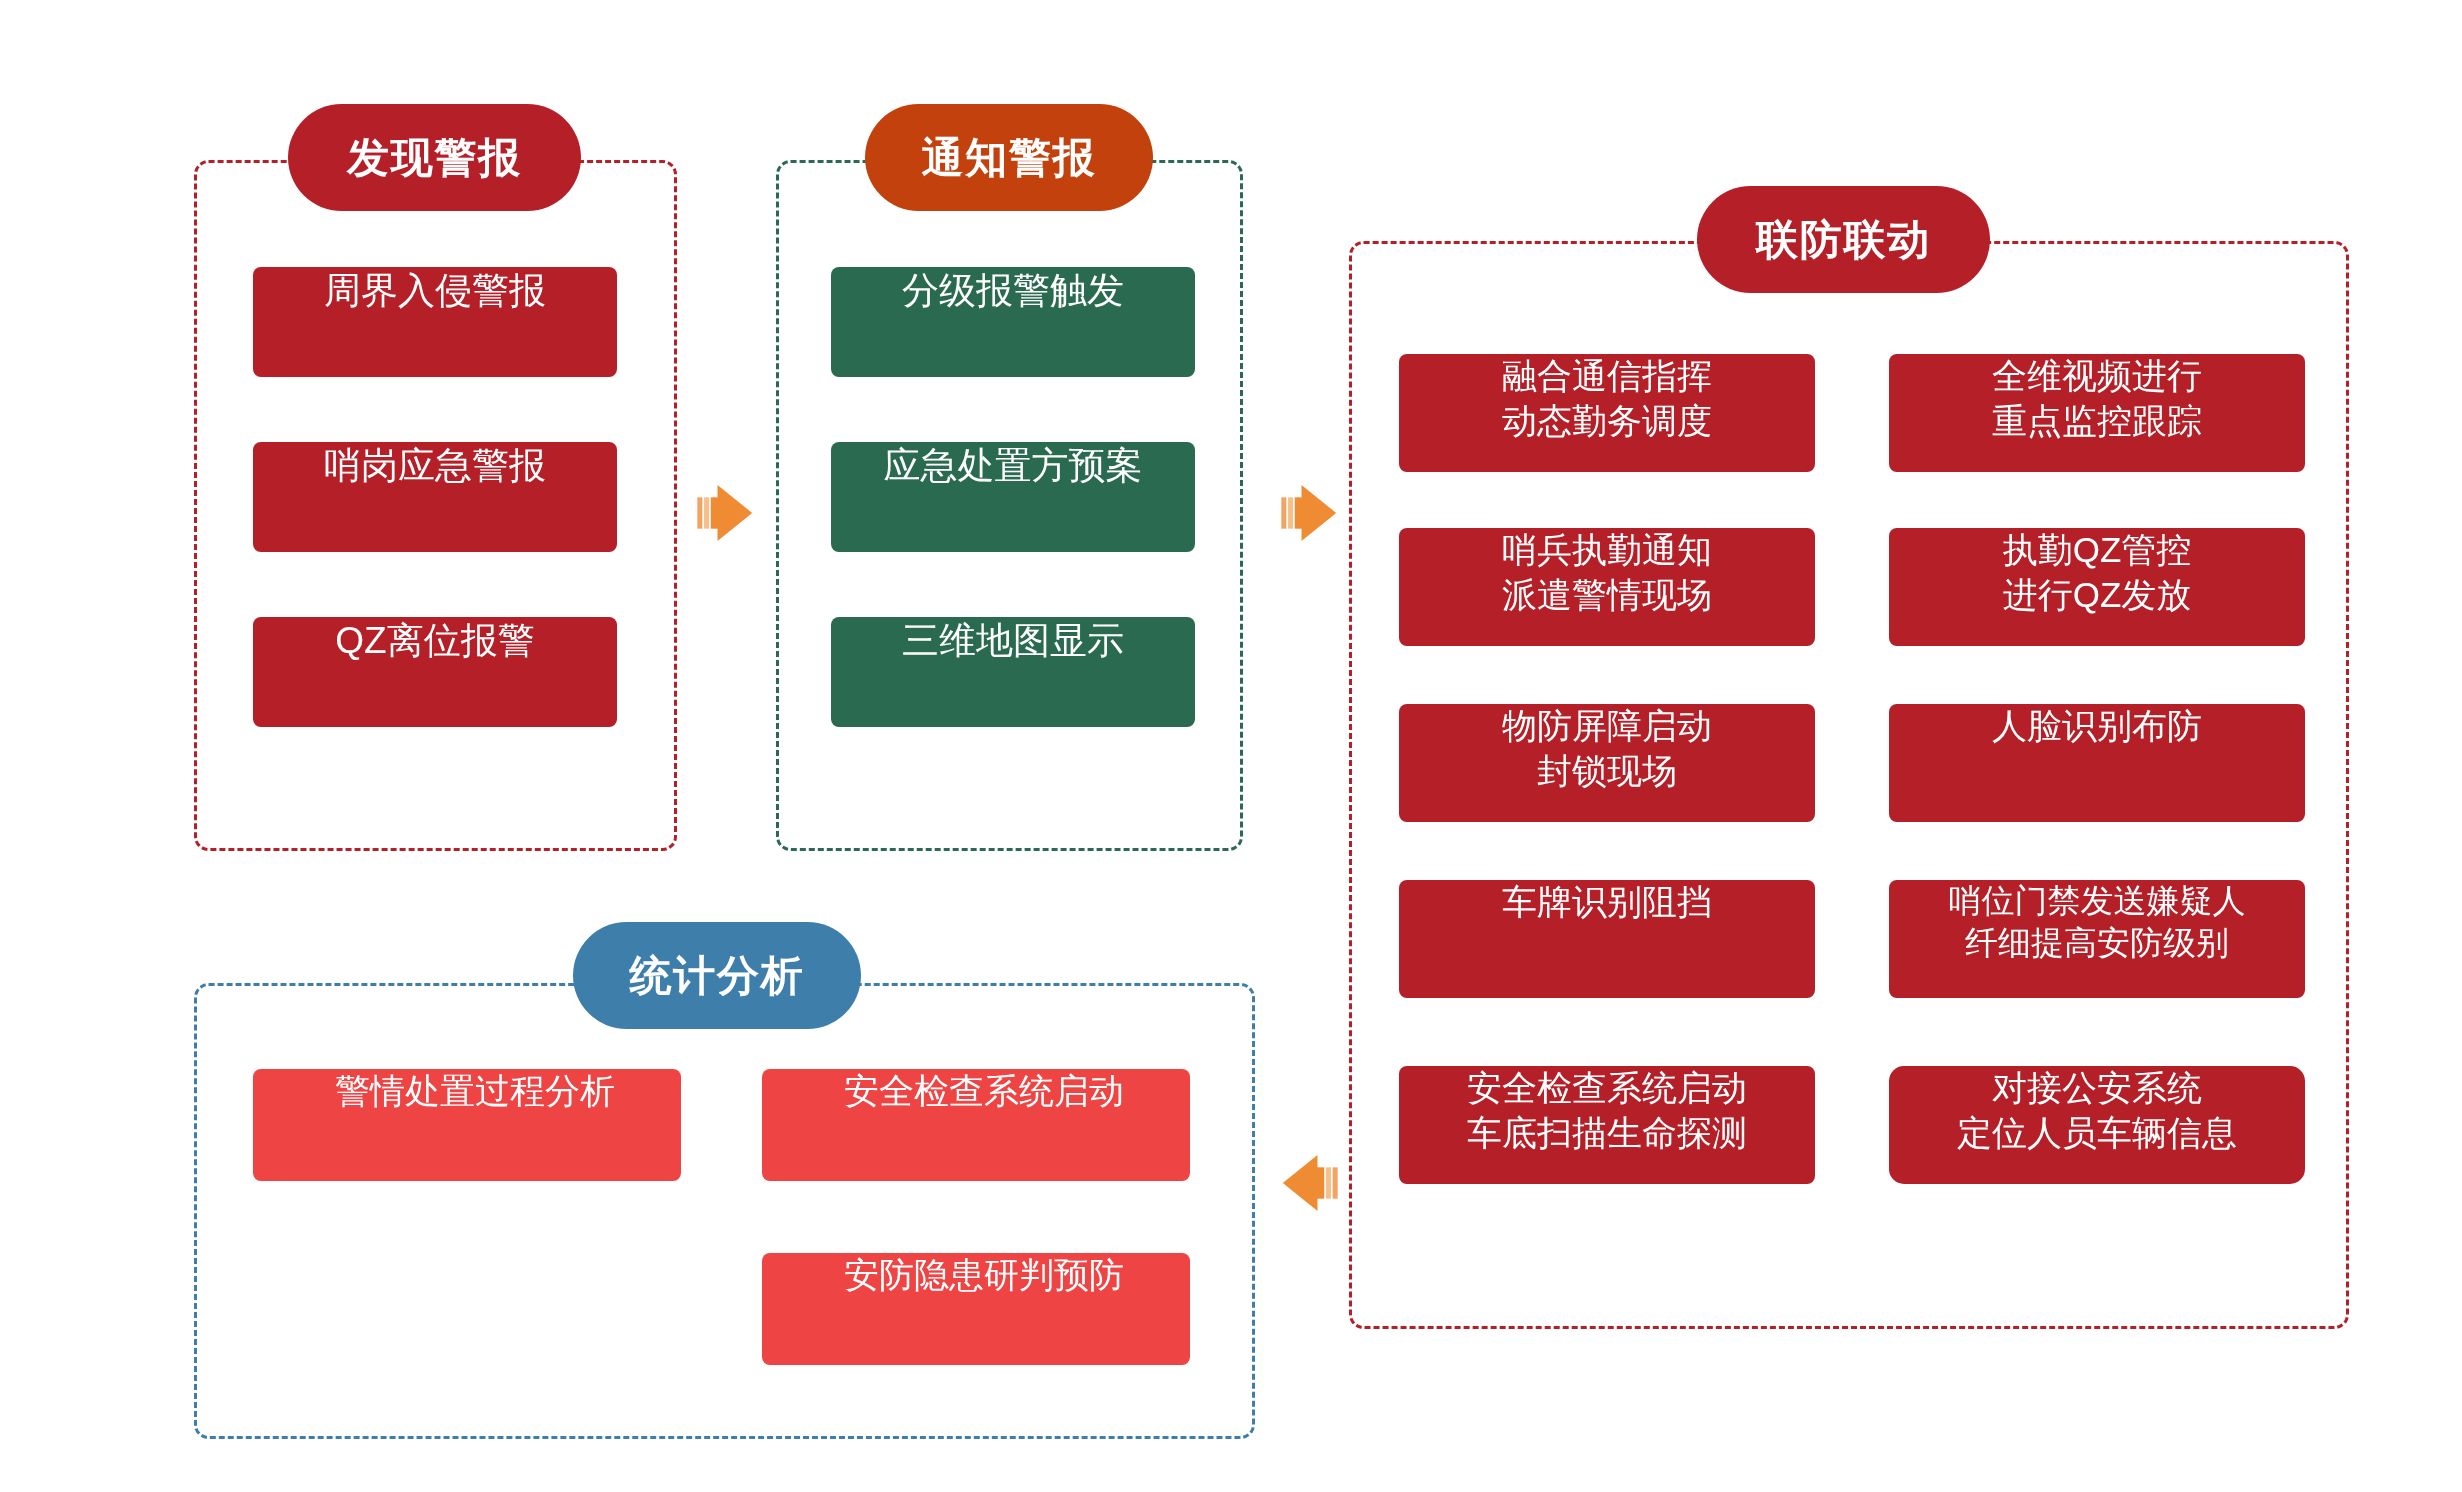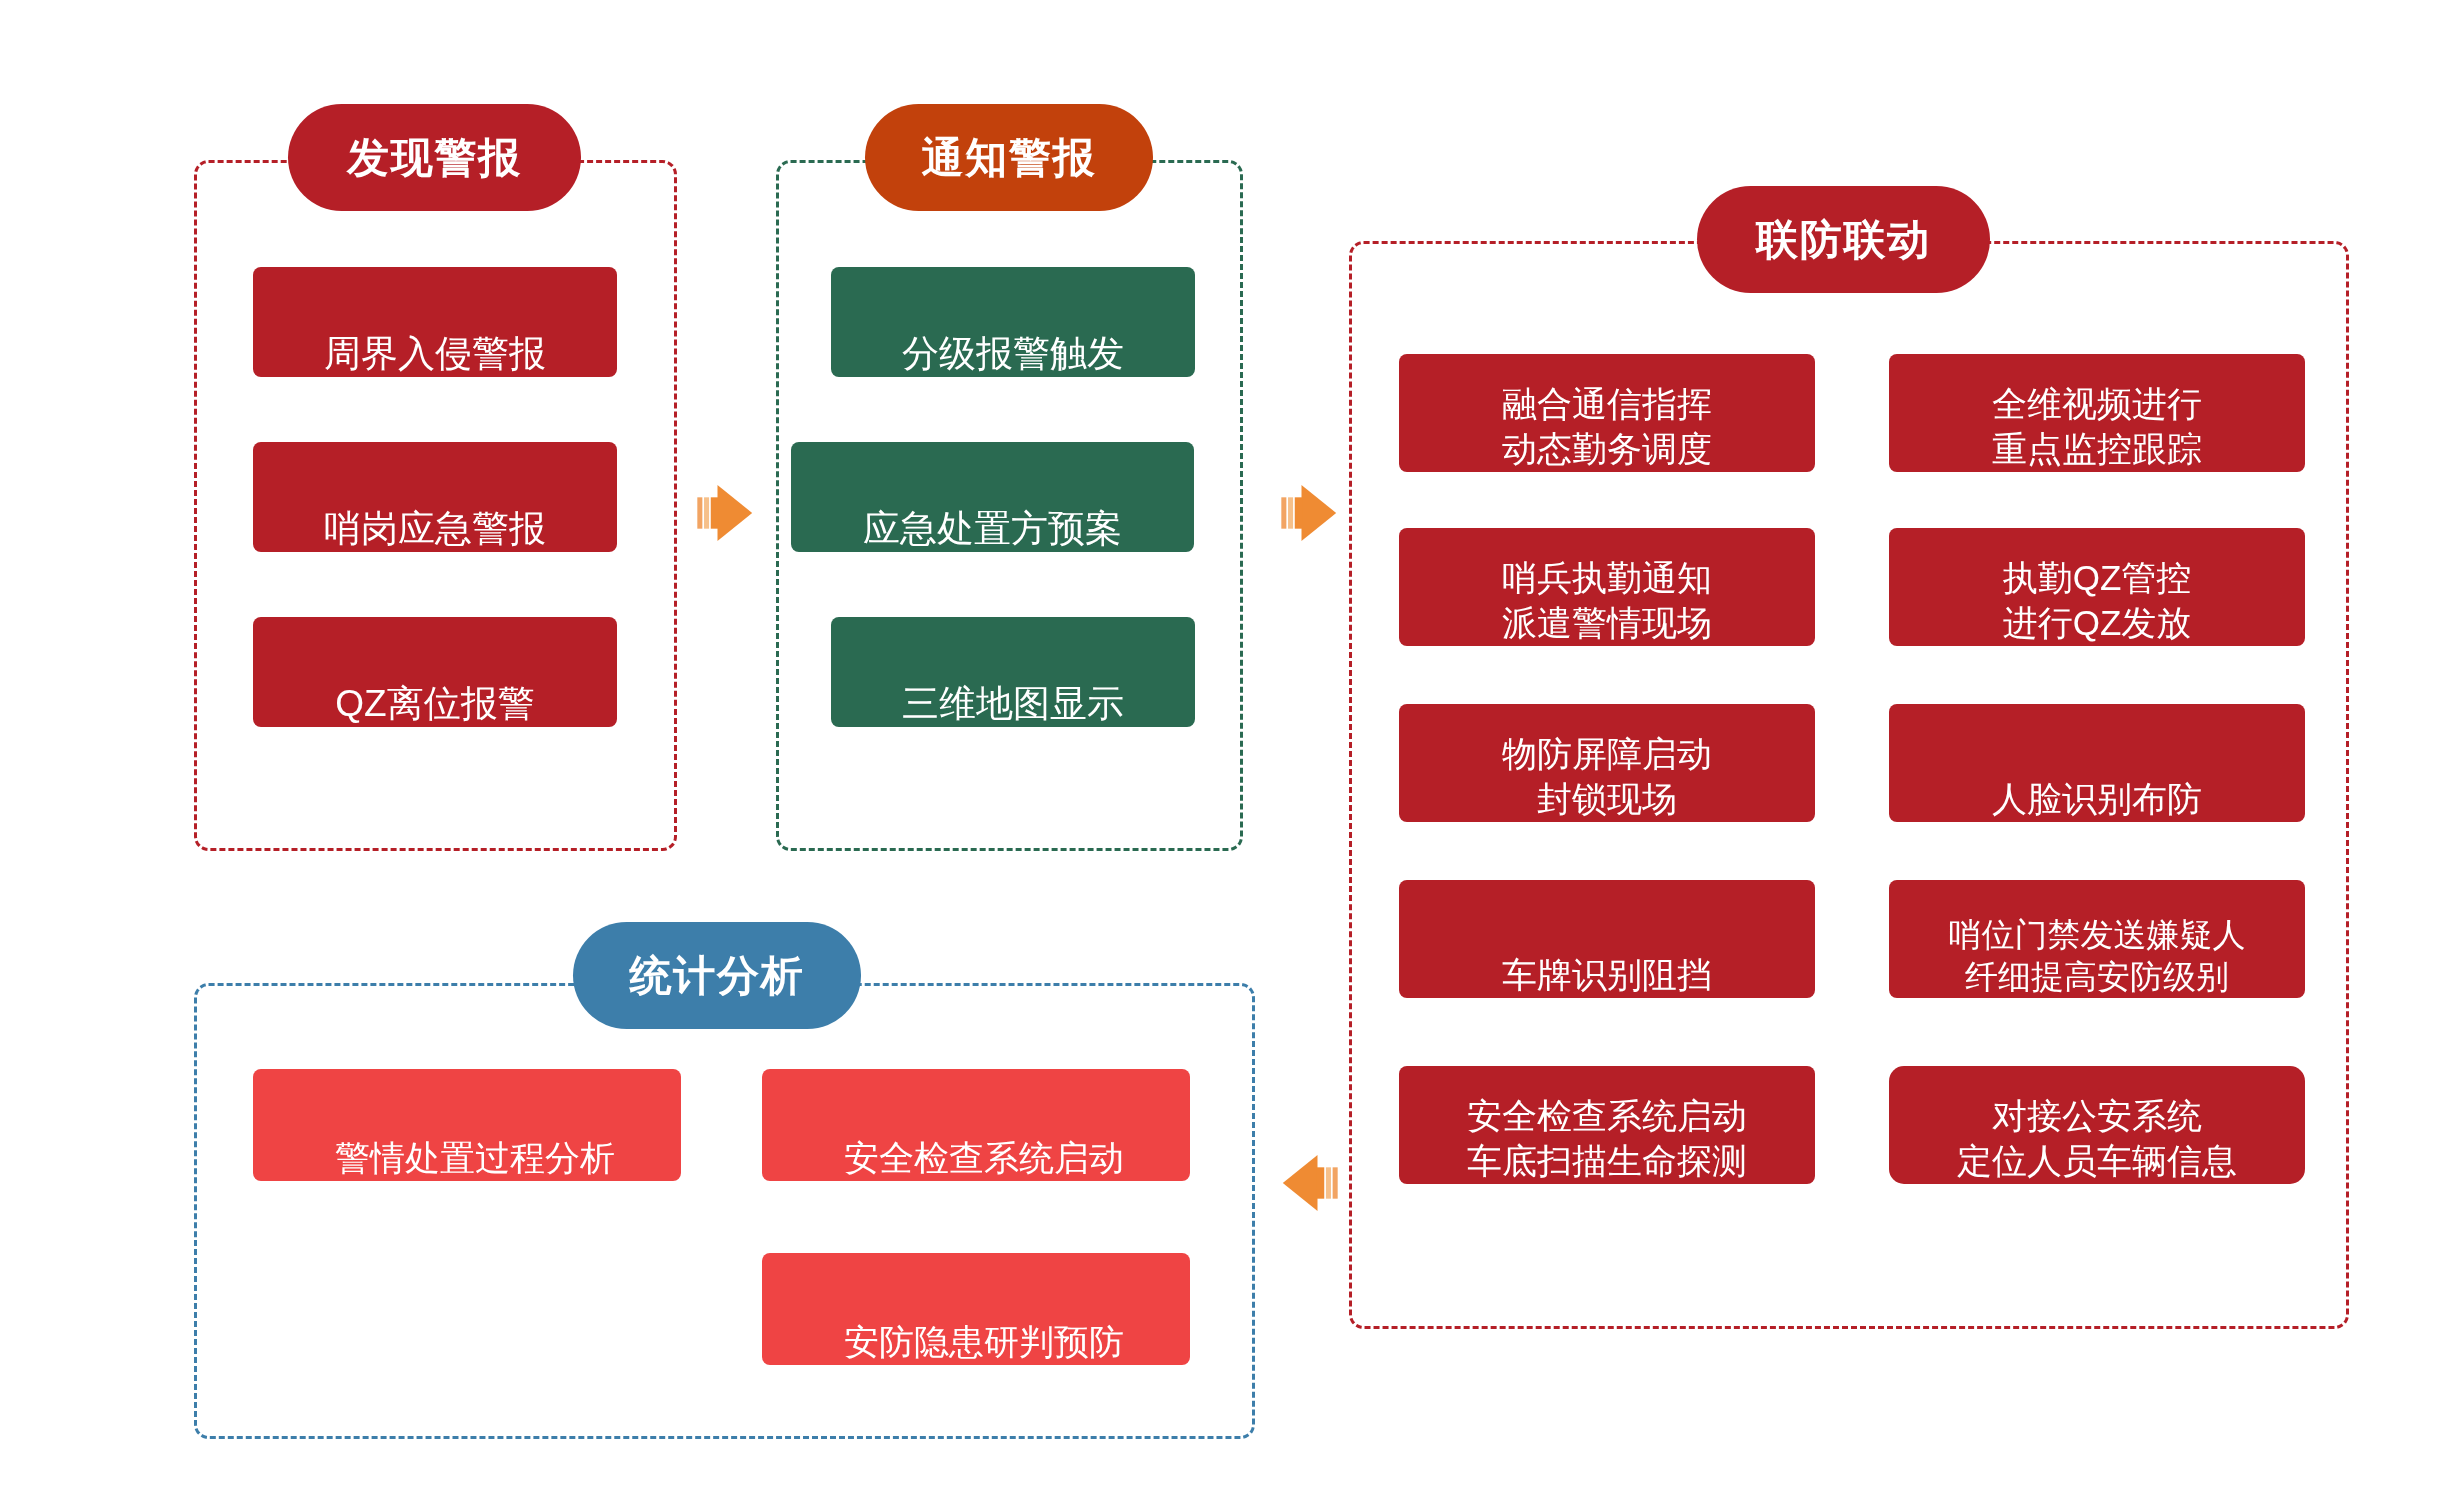--- a/index.html
+++ b/index.html
@@ -22,21 +22,21 @@
     color:#ffffff;font-weight:bold;letter-spacing:1.7px;
     border-radius:62px;z-index:5;text-align:center;line-height:1;
   }
   .pill.red  {background:#B51F27;}
   .pill.green{background:#c2410c;}
   .pill.blue {background:#3D7EAA;}
 
   
   .card{
     position:absolute;box-sizing:border-box;
-    display:flex;align-items:flex-end;justify-content:center;
+    display:flex;align-items:flex-start;justify-content:center;
     color:#ffffff;border-radius:7.9px;text-align:center;
     line-height:1.28;white-space:pre-line;
   }
   .card.red  {background:#B51F27;}
   .card.green{background:#2A6A51;}
   .card.blue {background:#ef4444;padding-left:16px;}
 
   
   .arrow{position:absolute;z-index:6;}
 </style>
@@ -75,21 +75,21 @@
   <div class="frame green" style="left:776px;top:160px;width:467px;height:691px;"></div>
 
   <div class="pill green" style="left:865px;top:104px;width:288px;height:107px;font-size:42px;">
     <span>通知警报</span>
   </div>
 
   <div class="card green" style="left:831px;top:267px;width:364px;height:110px;font-size:37px;">
     <span>分级报警触发</span>
   </div>
 
-  <div class="card green" style="left:791px;top:442px;width:403px;height:110px;font-size:37px;">
+  <div class="card green" style="left:831px;top:442px;width:364px;height:110px;font-size:37px;">
     <span>应急处置方预案</span>
   </div>
 
   <div class="card green" style="left:831px;top:617px;width:364px;height:110px;font-size:37px;">
     <span>三维地图显示</span>
   </div>
 
   <div class="arrow" style="left:1280px;top:485px;width:62px;height:56px;">
     <svg width="62" height="56" viewBox="0 0 110 100" xmlns="http://www.w3.org/2000/svg">
       <polygon points="38,22 38,0 100,50 38,100 38,78" fill="#EF8B33"></polygon>

